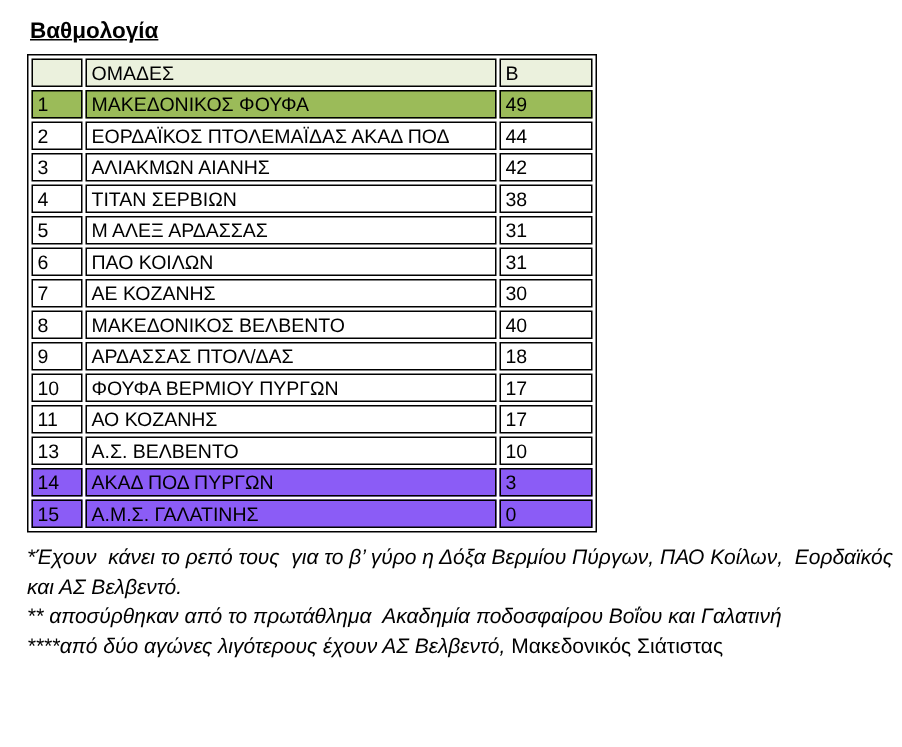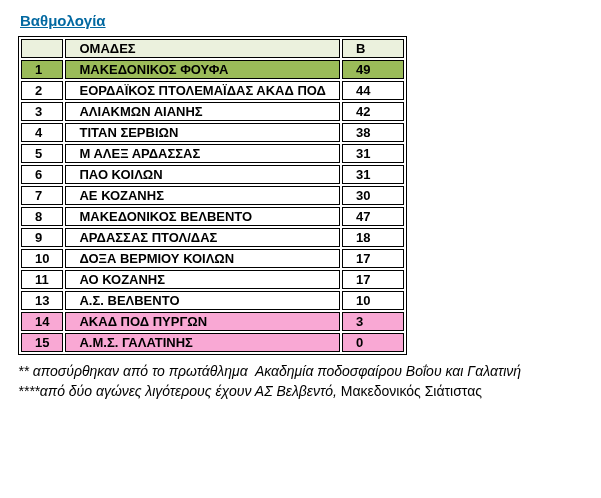--- a/index.html
+++ b/index.html
@@ -13,47 +13,47 @@
     color: #000000;
   }
   .page {
     padding: 12px 0 0 18px;
   }
   .title {
     font-size: 15px;
     font-weight: bold;
     text-decoration: underline;
     margin: 0 0 7px 2px;
-    color: #0369a1;
+    color: #000000;
   }
   table.standings {
     border-collapse: separate;
     border-spacing: 2px;
     border: 1px solid #000000;
     background: #ffffff;
   }
   table.standings td, table.standings th {
     border: 1px solid #000000;
     height: 17px;
     line-height: 17px;
     font-size: 13px;
-    font-weight: bold;
+    font-weight: normal;
     text-align: left;
-    padding: 0 13px;
+    padding: 0 3px;
     overflow: hidden;
     white-space: nowrap;
   }
   .col-rank  { width: 34px;  }
   .col-team  { width: 274px; }
   .col-pts   { width: 62px;  }
   td.rank    { padding-left: 8px; }
   td.pts, th.pts { font-weight: bold; padding-left: 7px; }
   tr.header-row td, tr.header-row th { background: #ebf1dd; }
   tr.hl-green td { background: #9bbb59; }
-  tr.hl-pink td  { background: #f9a8d4; }
+  tr.hl-pink td  { background: #8b5cf6; }
   .footnotes {
     width: 578px;
     margin-top: 7px;
     font-size: 14px;
     line-height: 19.5px;
   }
   .footnotes p {
     margin: 0;
     white-space: pre-wrap;
   }
@@ -111,30 +111,30 @@
           <td class="pts">31</td>
         </tr>
         <tr>
           <td class="rank">7</td>
           <td>ΑΕ ΚΟΖΑΝΗΣ</td>
           <td class="pts">30</td>
         </tr>
         <tr>
           <td class="rank">8</td>
           <td>ΜΑΚΕΔΟΝΙΚΟΣ ΒΕΛΒΕΝΤΟ</td>
-          <td class="pts">47</td>
+          <td class="pts">40</td>
         </tr>
         <tr>
           <td class="rank">9</td>
           <td>ΑΡΔΑΣΣΑΣ ΠΤΟΛ/ΔΑΣ</td>
           <td class="pts">18</td>
         </tr>
         <tr>
           <td class="rank">10</td>
-          <td>ΔΟΞΑ ΒΕΡΜΙΟΥ ΚΟΙΛΩΝ</td>
+          <td>ΦΟΥΦΑ ΒΕΡΜΙΟΥ ΠΥΡΓΩΝ</td>
           <td class="pts">17</td>
         </tr>
         <tr>
           <td class="rank">11</td>
           <td>ΑΟ ΚΟΖΑΝΗΣ</td>
           <td class="pts">17</td>
         </tr>
         <tr>
           <td class="rank">13</td>
           <td>Α.Σ. ΒΕΛΒΕΝΤΟ</td>
@@ -147,17 +147,18 @@
         </tr>
         <tr class="hl-pink">
           <td class="rank">15</td>
           <td>Α.Μ.Σ. ΓΑΛΑΤΙΝΗΣ</td>
           <td class="pts">0</td>
         </tr>
       </tbody>
   </table>
 
   <div class="footnotes">
+    <p><span class="fn-italic">*Έχουν  κάνει το ρεπό τους  για το β’ γύρο η Δόξα Βερμίου Πύργων, ΠΑΟ Κοίλων,  Εορδαϊκός και ΑΣ Βελβεντό.</span><span class="fn-regular"></span></p>
     <p><span class="fn-italic">** αποσύρθηκαν από το πρωτάθλημα  Ακαδημία ποδοσφαίρου Βοΐου και Γαλατινή</span><span class="fn-regular"></span></p>
     <p><span class="fn-italic">****από δύο αγώνες λιγότερους έχουν ΑΣ Βελβεντό, </span><span class="fn-regular">Μακεδονικός Σιάτιστας</span></p>
   </div>
 
 </div>
 
 </body></html>

